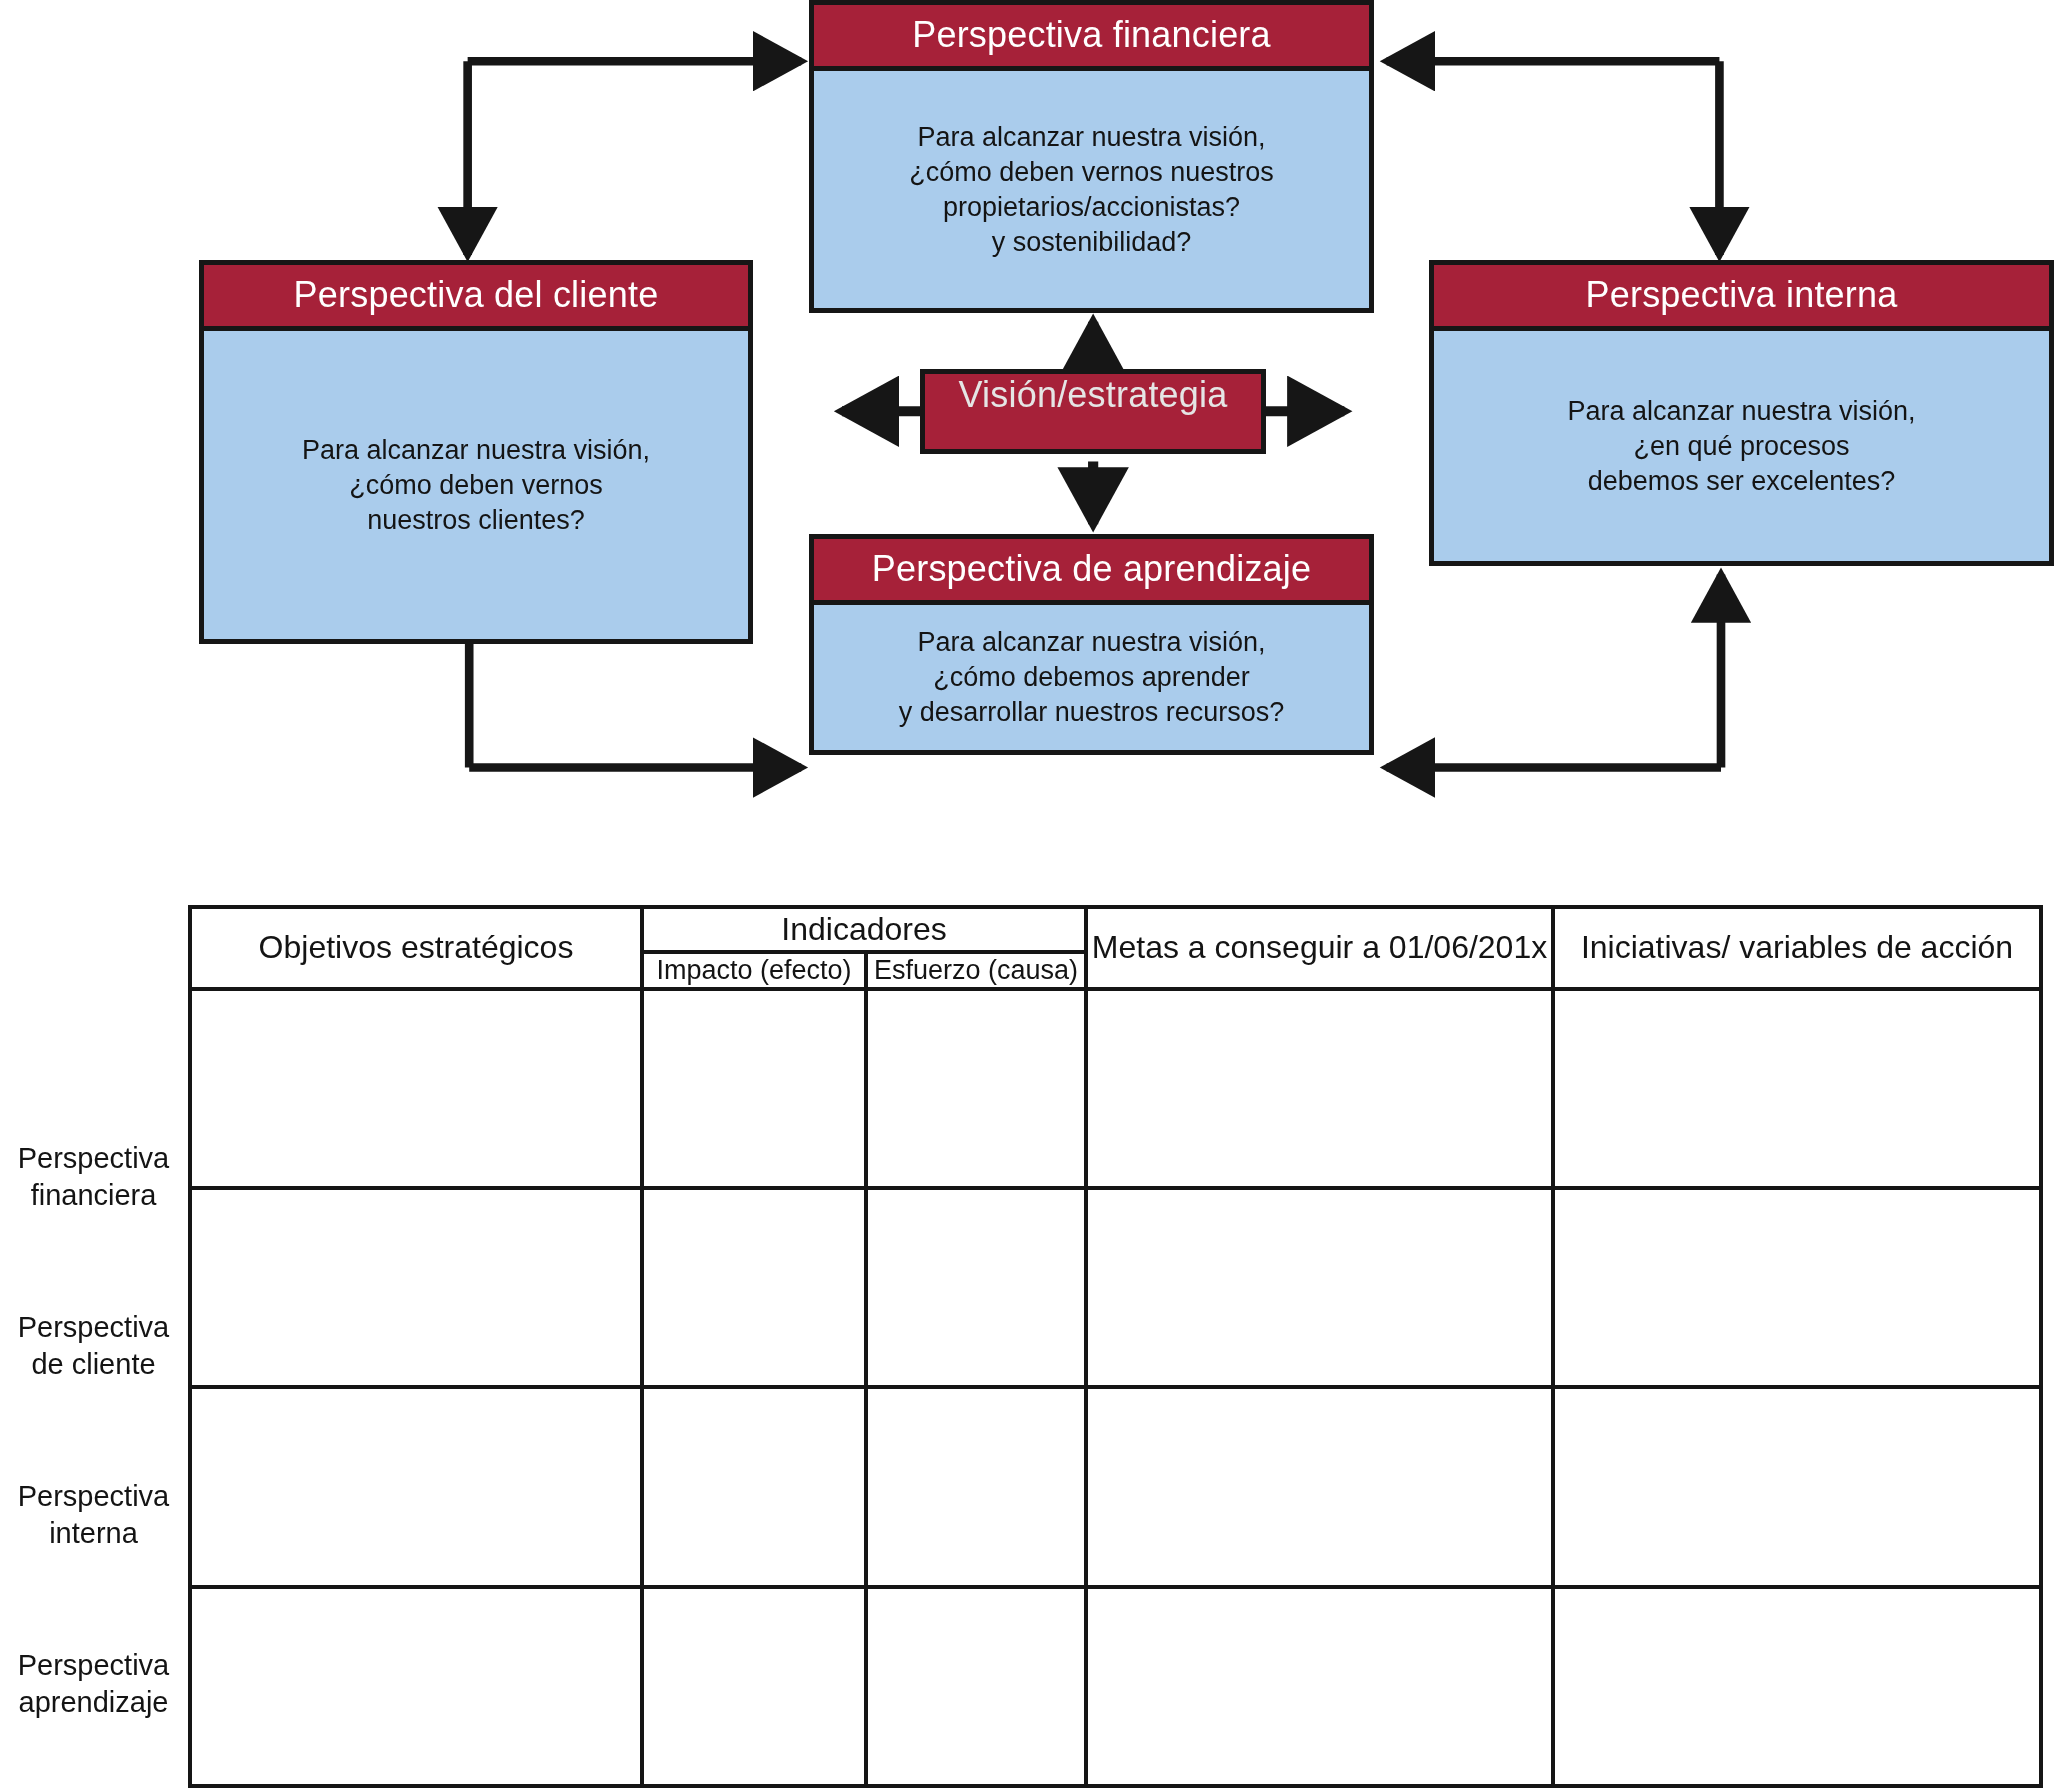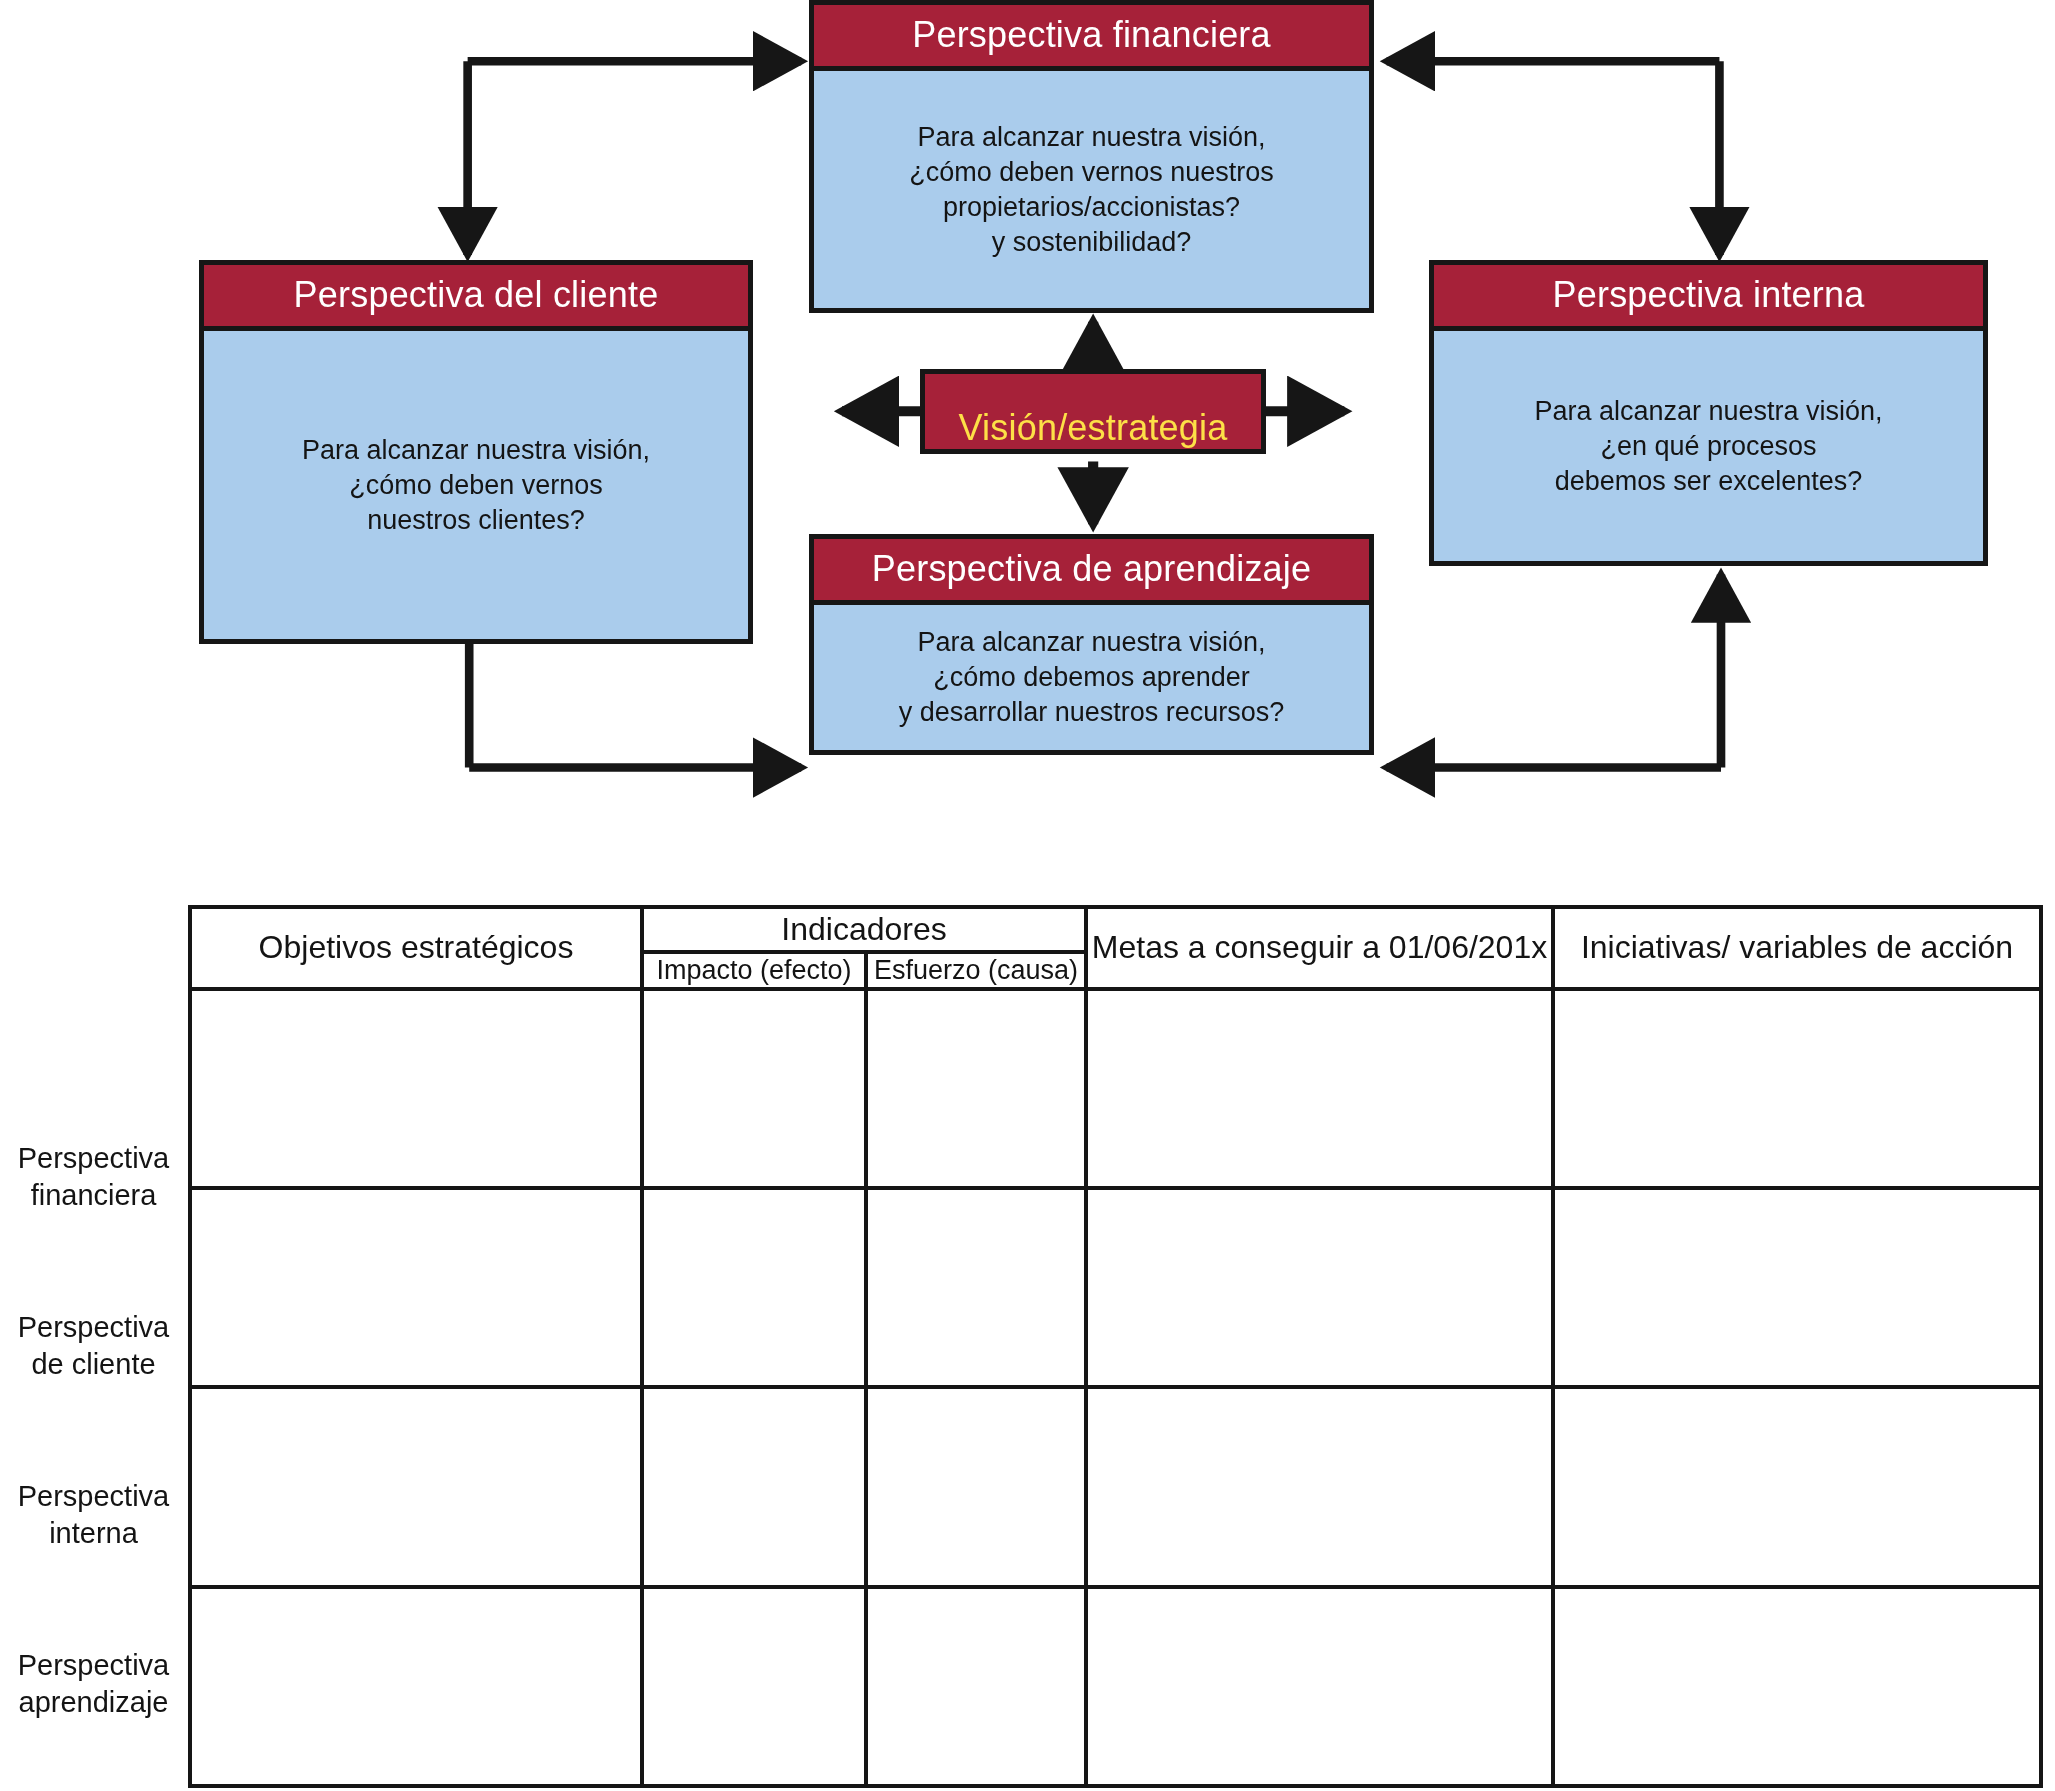--- a/index.html
+++ b/index.html
@@ -51,23 +51,23 @@
     padding: 3.1px 9.4px;
   }
   .persp-body span { display: block; }
 
   
   #vision-box {
     position: absolute;
     box-sizing: border-box;
     border: 5.5px solid #161616;
     background: #a62139;
-    color: #fde047;
+    color: #e5e5e5;
     display: flex;
-    align-items: flex-end;
+    align-items: flex-start;
     justify-content: center;
     font-size: 36px;
     letter-spacing: 0.2px;
   }
 
   
   #connectors {
     position: absolute;
     left: 0; top: 0;
     width: 2056px;
@@ -159,21 +159,21 @@
     <div class="persp-header">Perspectiva del cliente</div>
     <div class="persp-body">
       <div>
         <span>Para alcanzar nuestra visión,</span>
         <span>¿cómo deben vernos</span>
         <span>nuestros clientes?</span>
       </div>
     </div>
   </div>
 
-  <div class="persp-box" id="box-interna" style="left:1429px; top:260px; width:559px; height:306px;">
+  <div class="persp-box" id="box-interna" style="left:1429px; top:260px; width:625px; height:306px;">
     <div class="persp-header">Perspectiva interna</div>
     <div class="persp-body">
       <div>
         <span>Para alcanzar nuestra visión,</span>
         <span>¿en qué procesos</span>
         <span>debemos ser excelentes?</span>
       </div>
     </div>
   </div>
 

